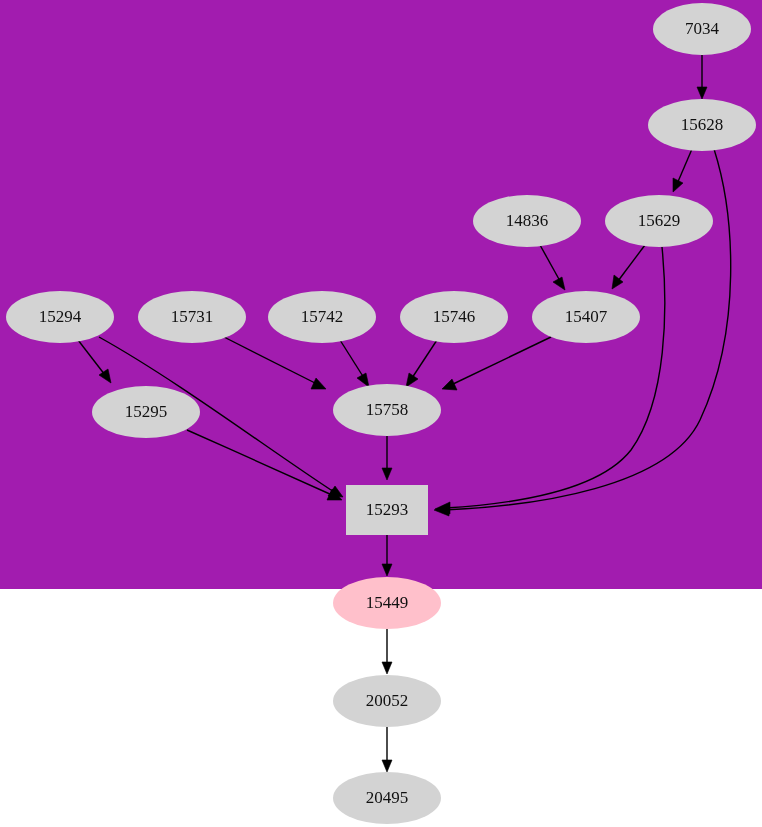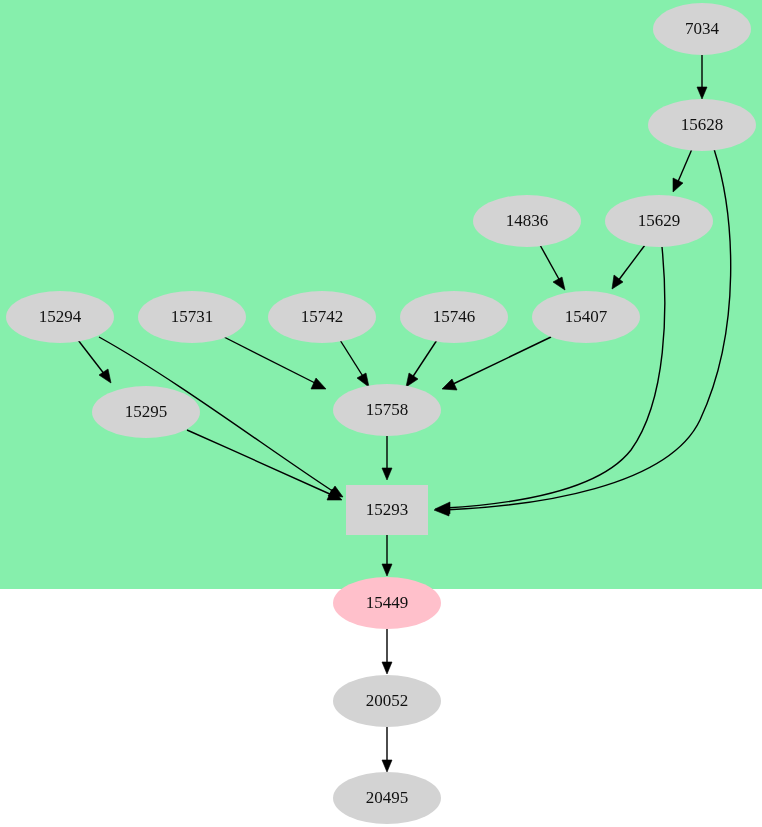--- a/index.html
+++ b/index.html
@@ -10,21 +10,21 @@
   body {
     width: 762px;
     height: 827px;
     overflow: hidden;
     font-family: "Liberation Serif", "DejaVu Serif", serif;
   }
   #graph-root {
     position: relative;
     width: 762px;
     height: 589px;
-    background: #86efac;
+    background: #a21caf;
     text-decoration: underline;
   }
   #graph-svg {
     position: absolute;
     top: 0;
     left: 0;
     width: 762px;
     height: 827px;
     display: block;
   }

